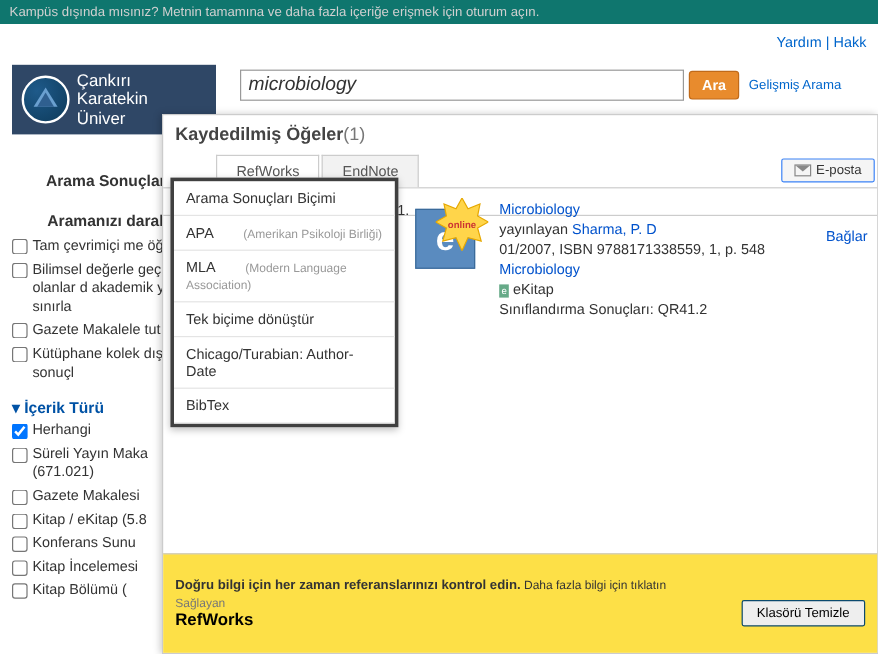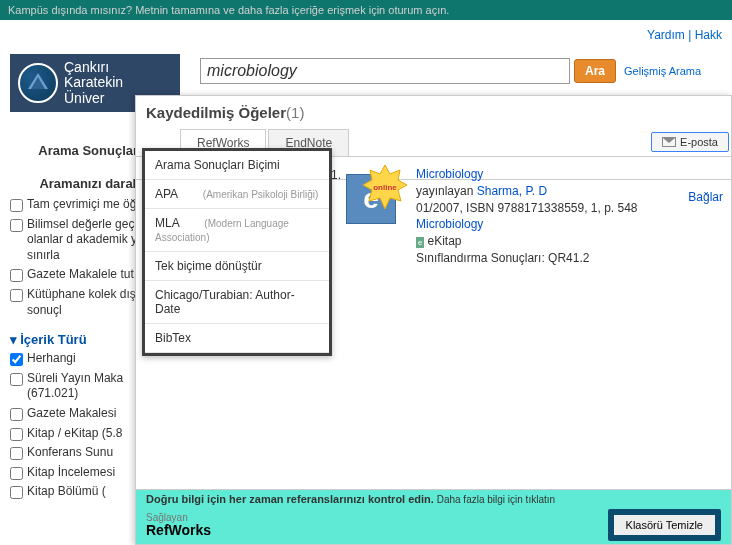--- a/index.html
+++ b/index.html
@@ -35,27 +35,27 @@
 .list-item .sub { color: #999; font-size: 10px; padding-left: 22px; }
 .result-area { position: absolute; top: 70px; left: 200px; right: 8px; }
 .result-num { position: absolute; left: -5px; top: 2px; font-size: 12px; }
 .result-icon { position: absolute; left: 10px; top: 8px; width: 50px; height: 50px; background: #5a8bbf; border: 1px solid #3a6a9a; display: flex; align-items: center; justify-content: center; color: #fff; font-size: 28px; font-weight: bold; }
 .online-badge { position: absolute; left: 16px; top: -10px; width: 44px; height: 44px; }
 .online-burst { width: 100%; height: 100%; display: flex; align-items: center; justify-content: center; color: #c33; font-size: 9px; font-weight: bold; }
 .result-meta { position: absolute; left: 80px; top: 0; font-size: 12px; line-height: 1.4; }
 .result-meta a { color: #0052cc; cursor: pointer; }
 .bagla-link { position: absolute; right: 0; top: 0; color: #0052cc; font-size: 12px; cursor: pointer; margin-top: 24px; }
 .ekitap-badge { display: inline-block; background: #6a8; color: #fff; font-size: 8px; padding: 0 2px; margin-right: 3px; }
-.footer { position: absolute; bottom: 0; left: 0; right: 0; background: #5eead4; border-top: 1px solid #ccc; padding: 3px 10px; font-size: 10px; }
+.footer { position: absolute; bottom: 0; left: 0; right: 0; background: #fde047; border-top: 1px solid #ccc; padding: 20px 10px; font-size: 10px; }
 .footer .note { margin-bottom: 4px; font-size: 10px; }
 .footer .note b { font-size: 11px; }
 .footer-row { display: flex; align-items: center; }
 .footer .provider { color: #777; font-size: 10px; line-height: 1.1; }
 .footer .provider .brand { color: #000; font-size: 14px; font-weight: bold; }
-.clear-btn { margin-left: auto; border: 6px solid #0c4a6e; background: #eee; padding: 4px 12px; font-size: 11px; cursor: pointer; border-radius: 2px; }
+.clear-btn { margin-left: auto; border: 1px solid #0c4a6e; background: #eee; padding: 4px 12px; font-size: 11px; cursor: pointer; border-radius: 2px; }
 .envelope { width: 14px; height: 10px; border: 1px solid #888; position: relative; }
 .envelope::after { content: ""; position: absolute; top: 0; left: 0; right: 0; height: 0; border-left: 6px solid transparent; border-right: 6px solid transparent; border-top: 5px solid #888; }
 </style>
 </head>
 <body>
 
 <div class="top-bar">Kampüs dışında mısınız? Metnin tamamına ve daha fazla içeriğe erişmek için oturum açın.</div>
 
 <div class="header-row">
   <div class="links-right">

